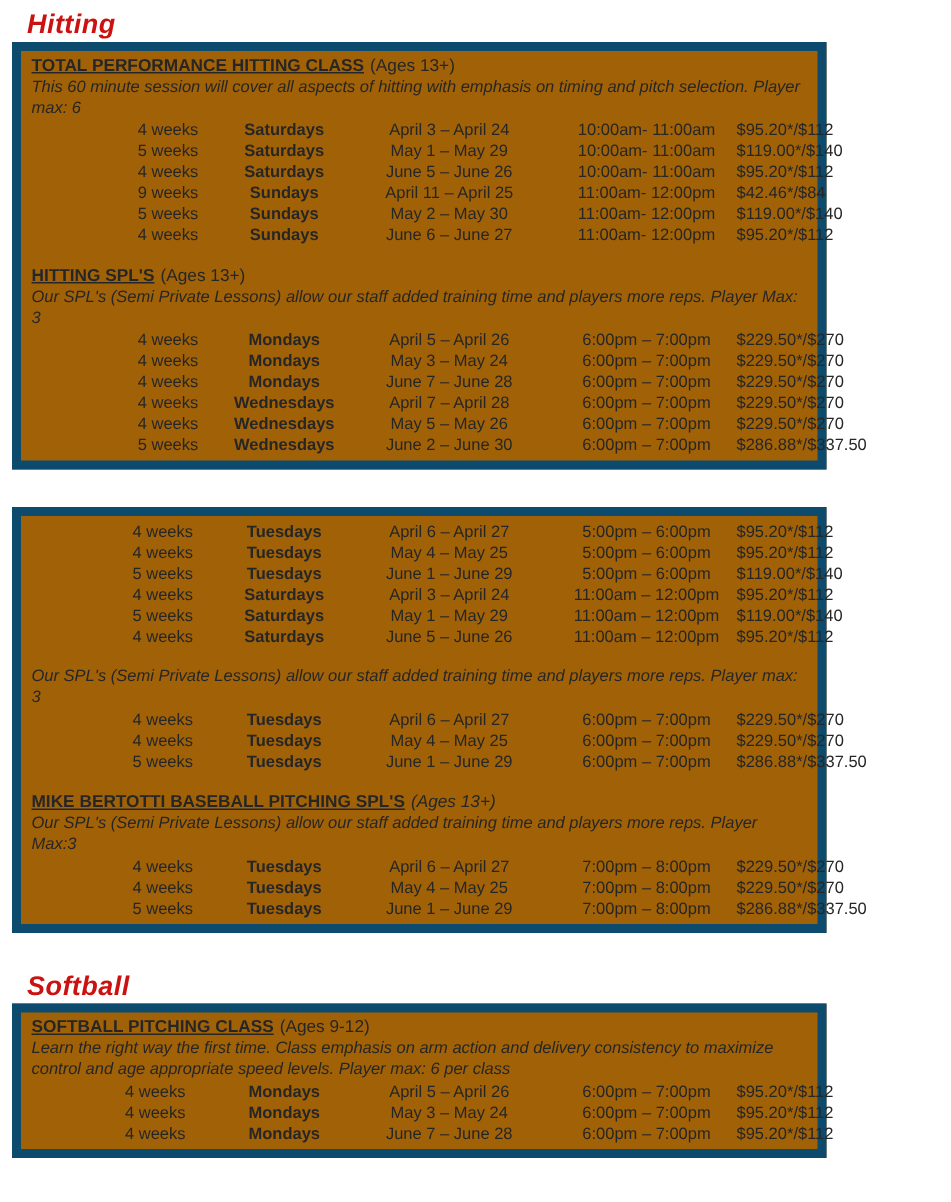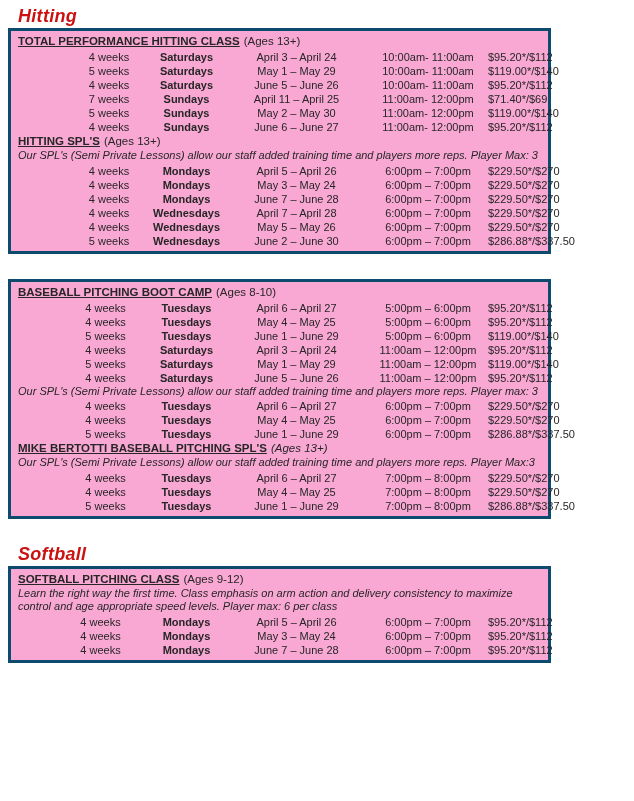--- a/index.html
+++ b/index.html
@@ -24,25 +24,25 @@
   .section-heading {
     color: #CC1111;
     font-weight: bold;
     font-style: italic;
     font-size: 18px;
     line-height: 20px;
     letter-spacing: 0.3px;
     margin: 0 0 2px 10px;
   }
   .class-box {
-    border: 3px solid #0c4a6e;
+    border: 6px solid #0c4a6e;
     padding: 3px 4px 3px 4px;
-    background: #f9a8d4;
-  }
-  .class-block + .class-block { }
+    background: #a16207;
+  }
+  .class-block + .class-block { margin-top: 13px; }
   .class-title-line {
     font-size: 11.5px;
     line-height: 15px;
     padding-left: 3px;
     white-space: nowrap;
   }
   .class-title {
     font-weight: bold;
     text-decoration: underline;
   }
@@ -77,20 +77,21 @@
 </style>
 </head>
 <body>
 
 <div class="doc">
     <div class="section section-hitting">
       <h2 class="section-heading">Hitting</h2>
       <div class="class-box">
         <div class="class-block">
           <div class="class-title-line"><span class="class-title">TOTAL PERFORMANCE HITTING CLASS</span><span class="class-ages">(Ages 13+)</span></div>
+          <div class="class-desc">This 60 minute session will cover all aspects of hitting with emphasis on timing and pitch selection. Player max: 6</div>
           <div class="sched-rows">
             <div class="sched-row">
               <span class="col col-weeks">4 weeks</span>
               <span class="col col-day">Saturdays</span>
               <span class="col col-dates">April 3 – April 24</span>
               <span class="col col-time">10:00am- 11:00am</span>
               <span class="col col-price">$95.20*/$112</span>
             </div>
             <div class="sched-row">
               <span class="col col-weeks">5 weeks</span>
@@ -100,25 +101,25 @@
               <span class="col col-price">$119.00*/$140</span>
             </div>
             <div class="sched-row">
               <span class="col col-weeks">4 weeks</span>
               <span class="col col-day">Saturdays</span>
               <span class="col col-dates">June 5 – June 26</span>
               <span class="col col-time">10:00am- 11:00am</span>
               <span class="col col-price">$95.20*/$112</span>
             </div>
             <div class="sched-row">
-              <span class="col col-weeks">7 weeks</span>
+              <span class="col col-weeks">9 weeks</span>
               <span class="col col-day">Sundays</span>
               <span class="col col-dates">April 11 – April 25</span>
               <span class="col col-time">11:00am- 12:00pm</span>
-              <span class="col col-price">$71.40*/$69</span>
+              <span class="col col-price">$42.46*/$84</span>
             </div>
             <div class="sched-row">
               <span class="col col-weeks">5 weeks</span>
               <span class="col col-day">Sundays</span>
               <span class="col col-dates">May 2 – May 30</span>
               <span class="col col-time">11:00am- 12:00pm</span>
               <span class="col col-price">$119.00*/$140</span>
             </div>
             <div class="sched-row">
               <span class="col col-weeks">4 weeks</span>
@@ -175,21 +176,20 @@
               <span class="col col-time">6:00pm – 7:00pm</span>
               <span class="col col-price">$286.88*/$337.50</span>
             </div>
           </div>
         </div>
       </div>
     </div>
     <div class="section section-pitching">
       <div class="class-box">
         <div class="class-block">
-          <div class="class-title-line"><span class="class-title">BASEBALL PITCHING BOOT CAMP</span><span class="class-ages">(Ages 8-10)</span></div>
           <div class="sched-rows">
             <div class="sched-row">
               <span class="col col-weeks">4 weeks</span>
               <span class="col col-day">Tuesdays</span>
               <span class="col col-dates">April 6 – April 27</span>
               <span class="col col-time">5:00pm – 6:00pm</span>
               <span class="col col-price">$95.20*/$112</span>
             </div>
             <div class="sched-row">
               <span class="col col-weeks">4 weeks</span>

